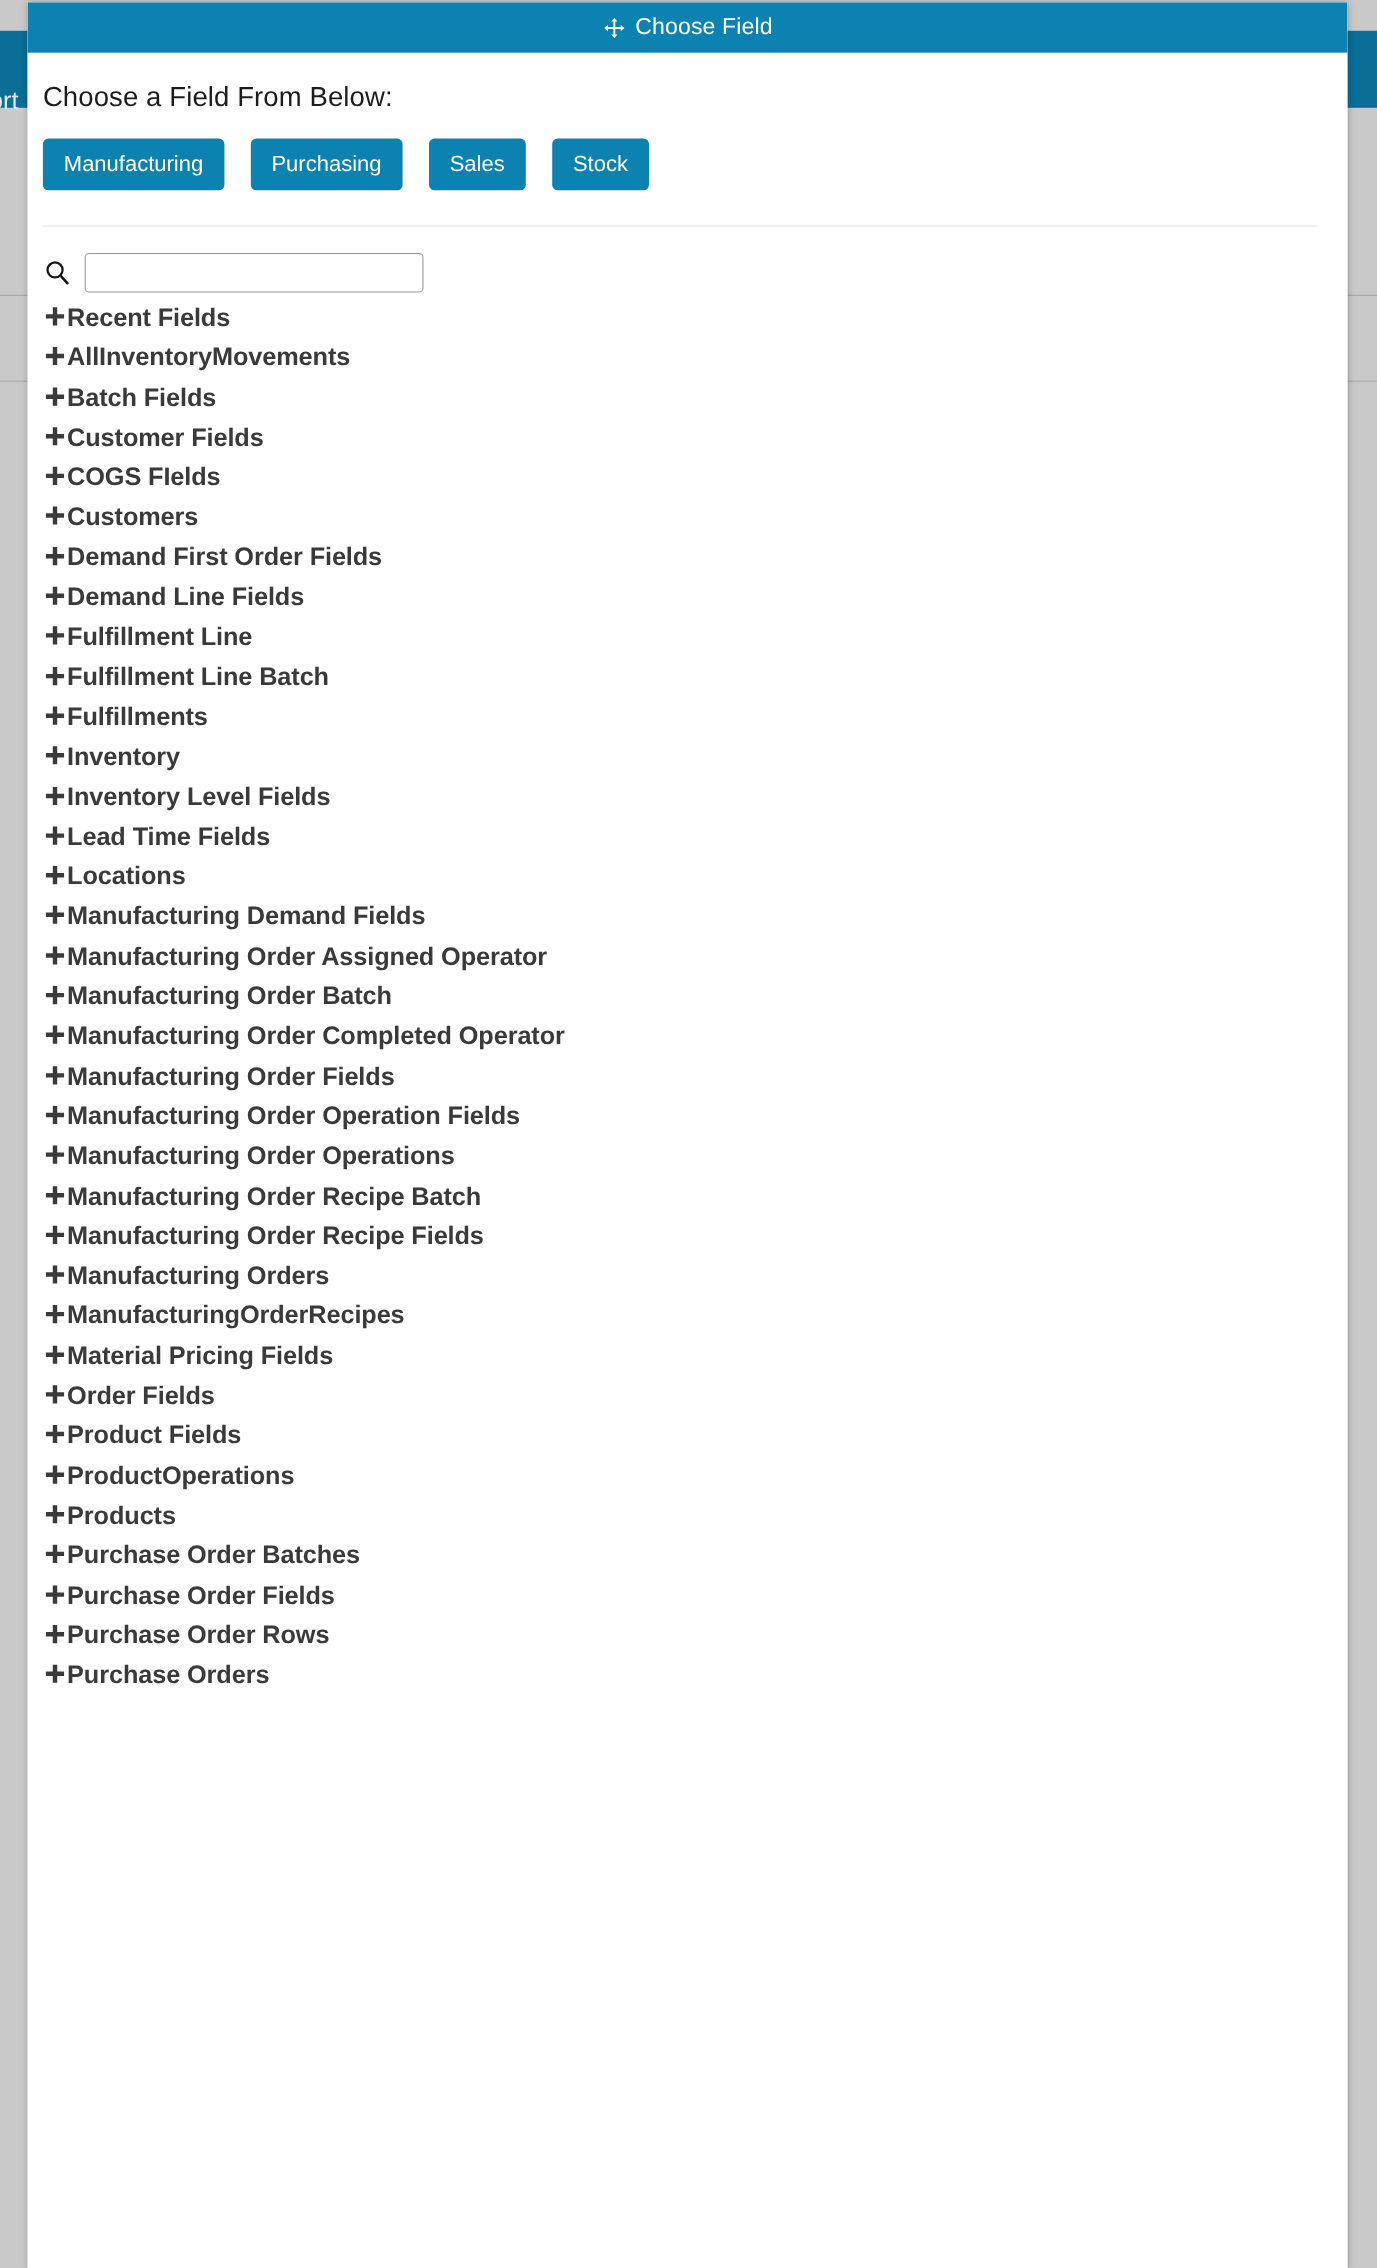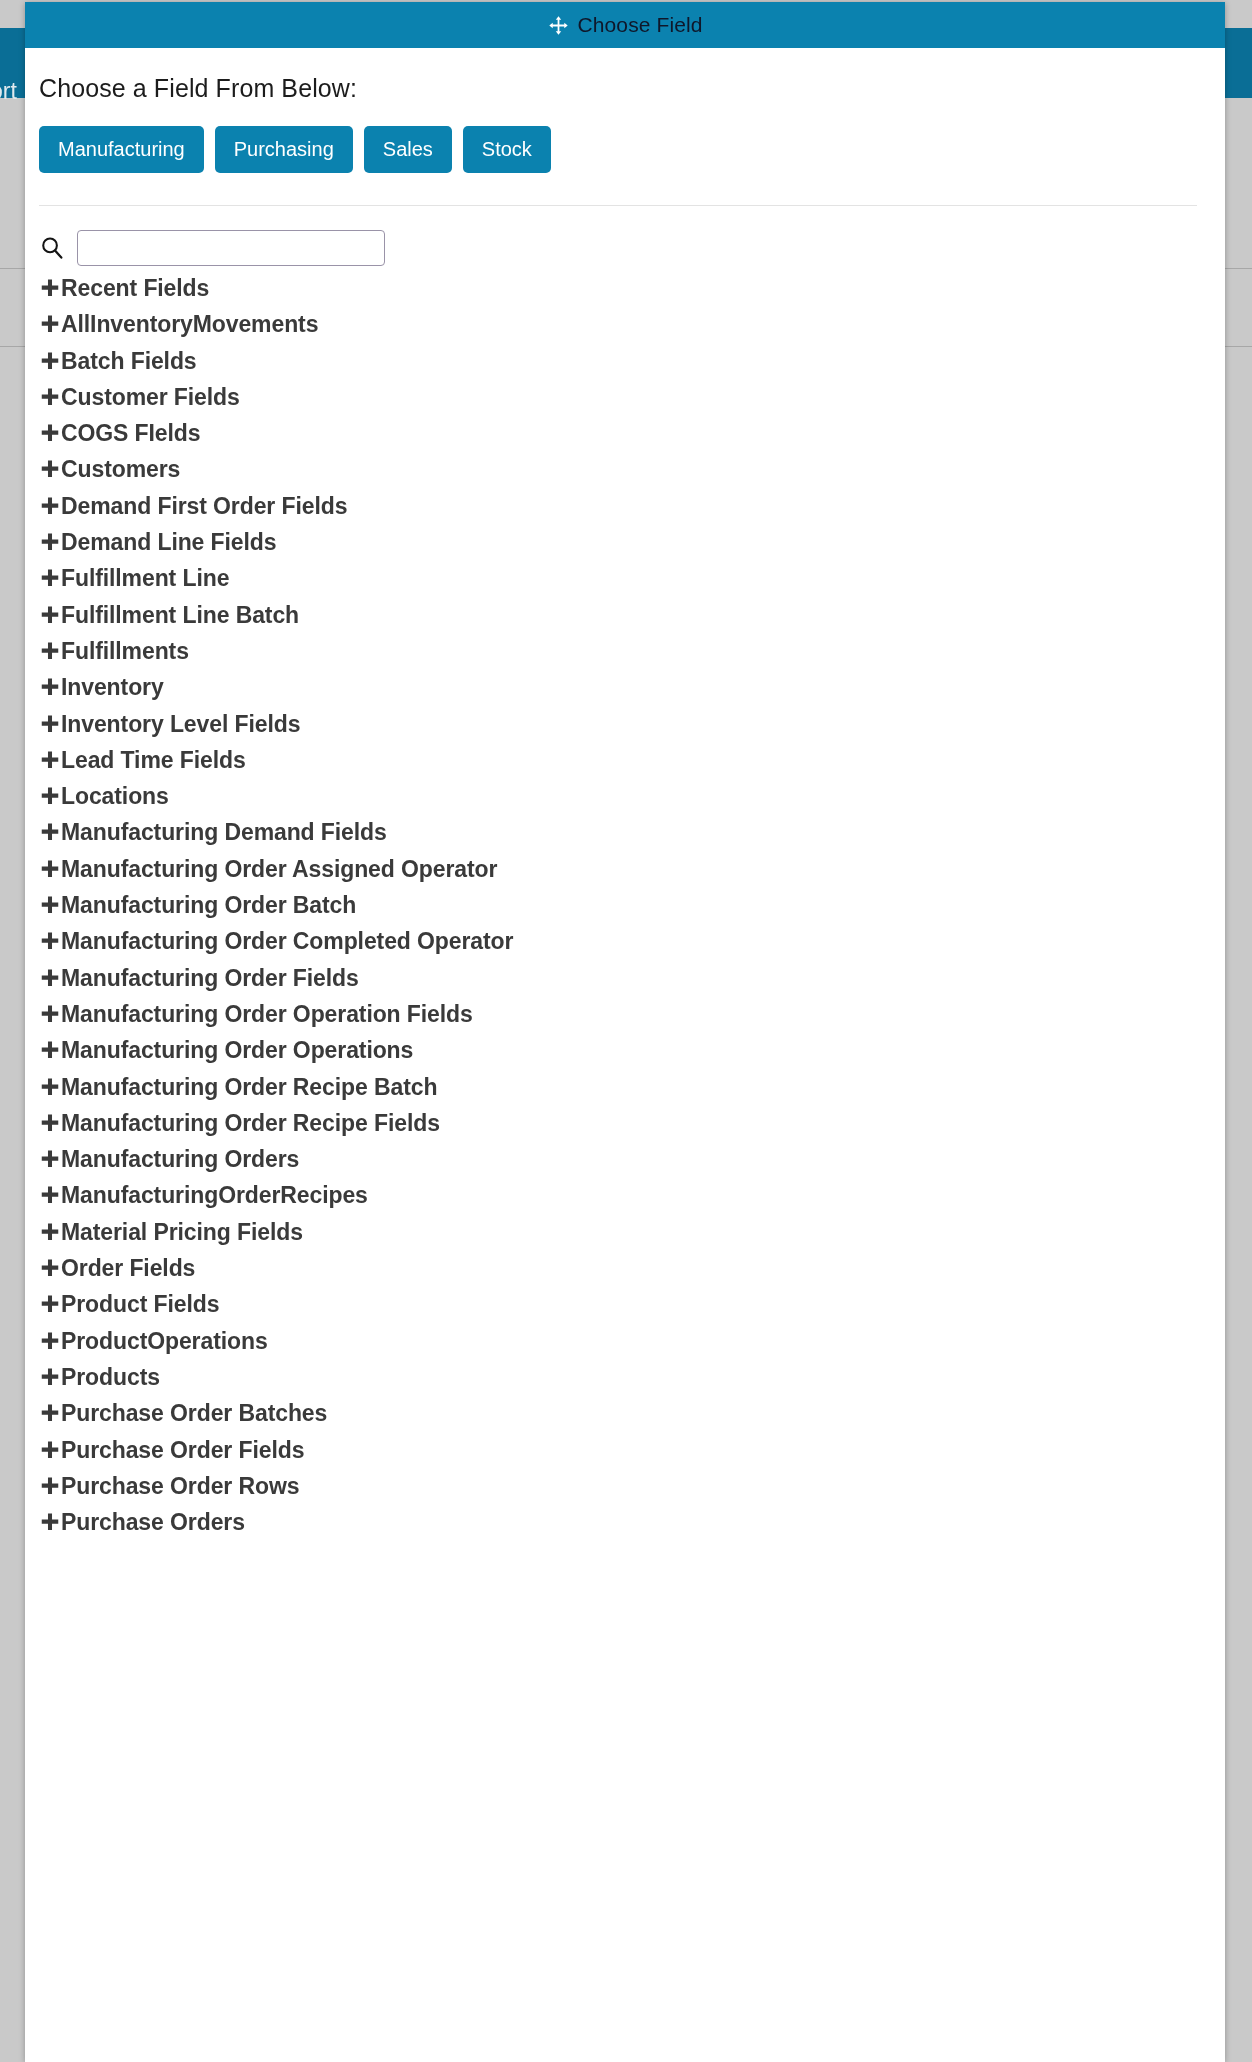--- a/index.html
+++ b/index.html
@@ -58,21 +58,21 @@
     background: #ffffff;
     box-shadow: 0 1px 6px rgba(0,0,0,0.28);
     z-index: 5;
     overflow: hidden;
   }
 
   
   #modal-titlebar {
     height: 46px;
     background: #0b82af;
-    color: #0f172a;
+    color: #ffffff;
     display: flex;
     align-items: center;
     justify-content: center;
     gap: 9px;
     cursor: move;
     user-select: none;
   }
   #modal-titlebar .move-glyph {
     display: inline-flex;
     align-items: center;
@@ -100,21 +100,21 @@
     padding: 26px 0 0 14px;
     font-size: 25px;
     font-weight: 400;
     color: #1c1c1c;
     letter-spacing: 0.1px;
   }
 
   
   #category-buttons {
     display: flex;
-    gap: 11px;
+    gap: 24px;
     padding: 23px 0 0 14px;
   }
   .cat-btn {
     background: #0b82af;
     color: #ffffff;
     border: none;
     border-radius: 5px;
     font-family: "Liberation Sans", sans-serif;
     font-size: 20px;
     font-weight: 400;

